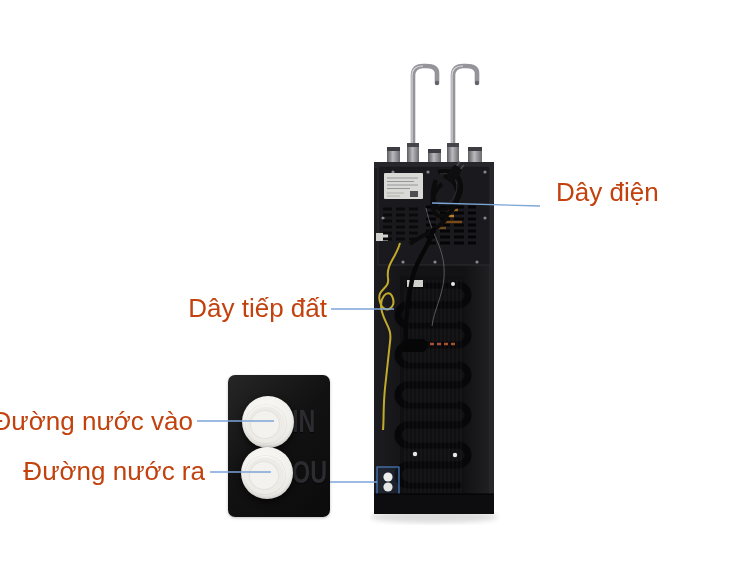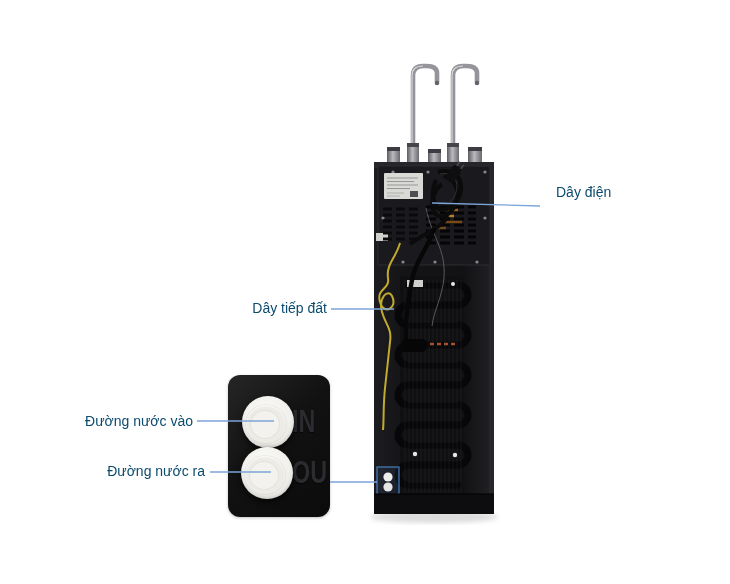--- a/index.html
+++ b/index.html
@@ -3,29 +3,29 @@
 <meta charset="utf-8">
 <style>
   html,body{margin:0;padding:0;background:#ffffff;}
   .stage{
     position:relative;width:730px;height:584px;background:#ffffff;overflow:hidden;
     font-family:"Liberation Sans", sans-serif;
   }
   .abs{position:absolute;}
   
   .ann{
-    position:absolute;color:#0c4a6e;font-size:14px;line-height:28px;
+    position:absolute;color:#c2410c;font-size:26px;line-height:28px;
     white-space:nowrap;letter-spacing:0;
   }
   .ann.right{text-align:right;}
   
   .inset{
     position:absolute;left:228px;top:375px;width:102px;height:142px;
     background:linear-gradient(135deg,#262626 0%,#121212 45%,#0b0b0b 100%);
-    border-radius:12px;overflow:hidden;
+    border-radius:7px;overflow:hidden;
     box-shadow:0 1px 3px rgba(0,0,0,.25);
   }
   .cap{
     position:absolute;width:52px;height:52px;border-radius:50%;
     background:radial-gradient(circle at 45% 35%, #fbfbf9 0%, #f1f0ec 55%, #dddbd5 100%);
     box-shadow:0 3px 6px rgba(0,0,0,.65), inset 0 -2px 3px rgba(0,0,0,.10);
   }
   .cap::before{
     content:"";position:absolute;left:4px;top:9px;width:40px;height:38px;border-radius:50%;
     background:#edebe6;box-shadow:inset 0 1px 2px rgba(255,255,255,.9), 0 0 0 1px rgba(0,0,0,.05);

